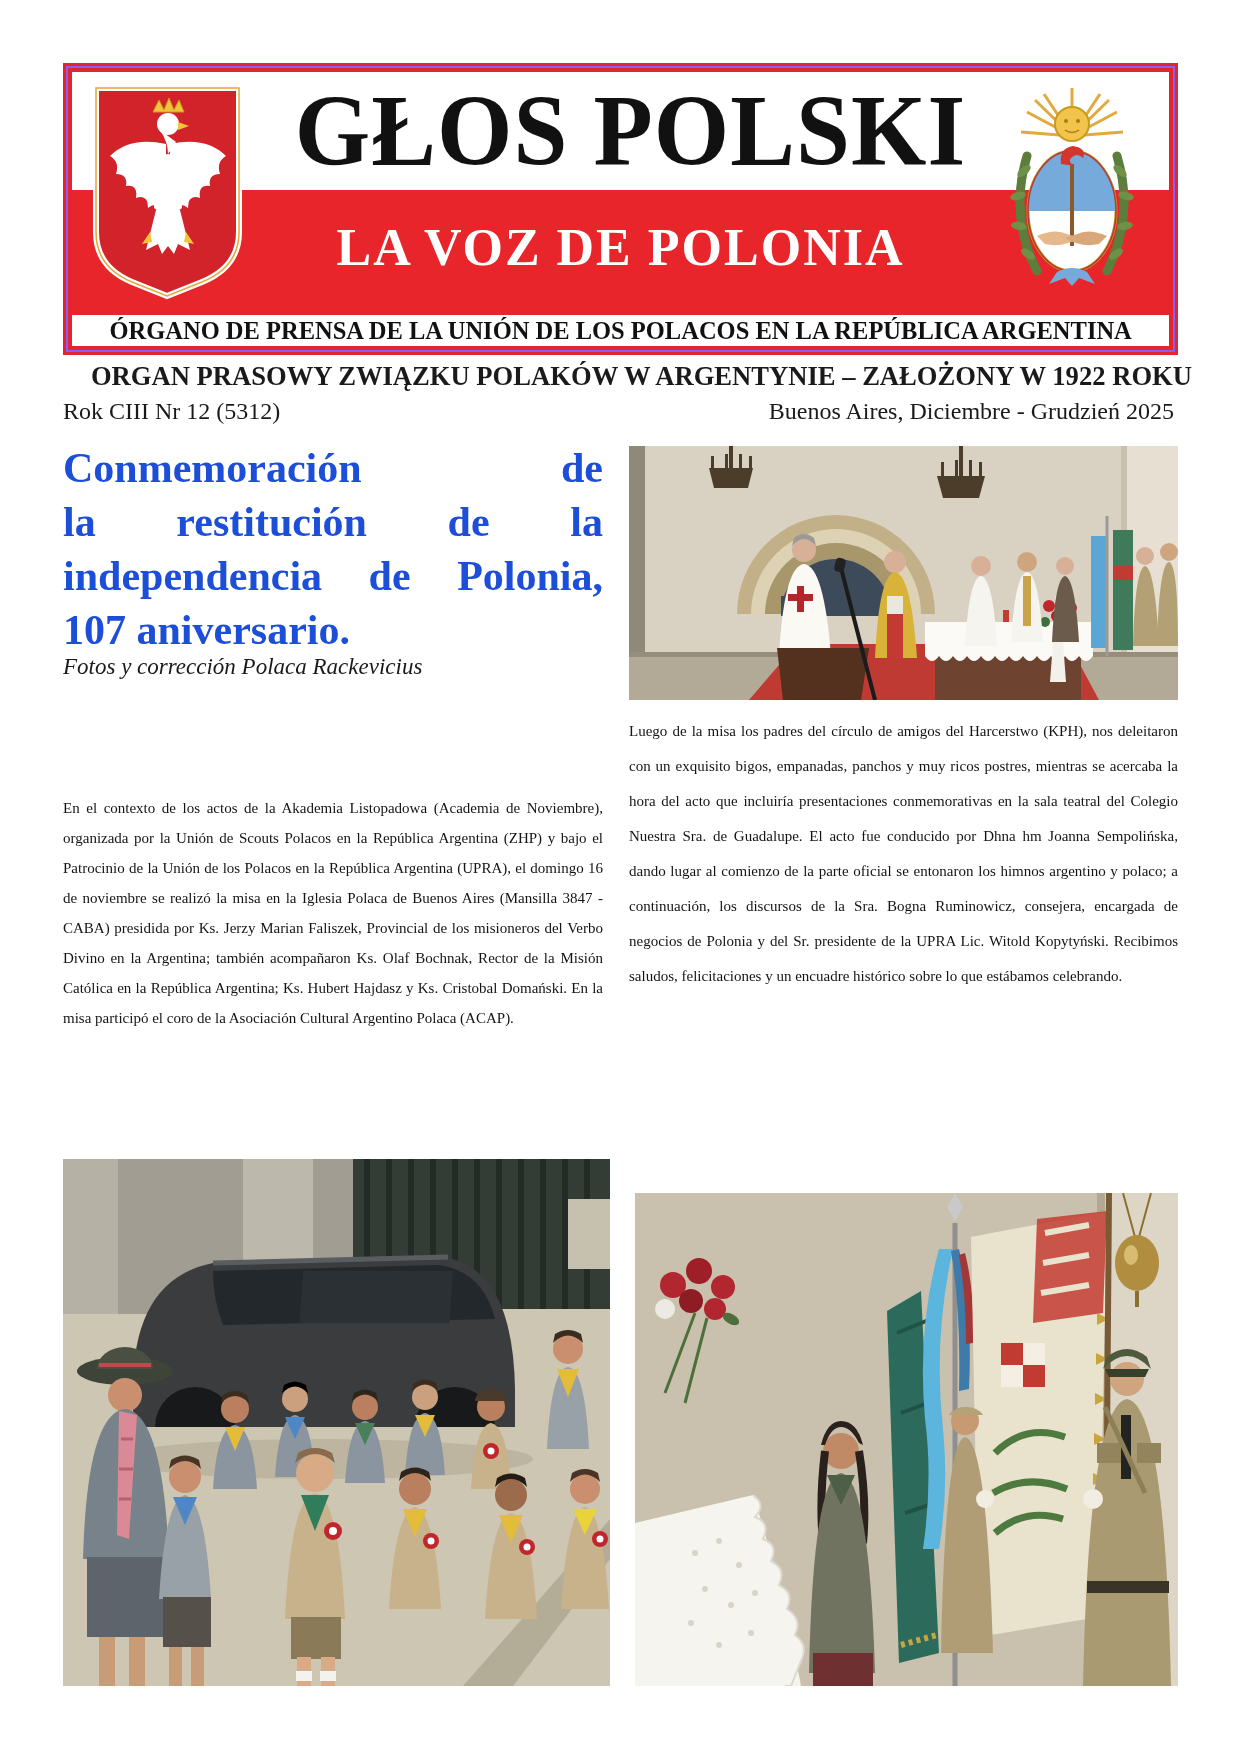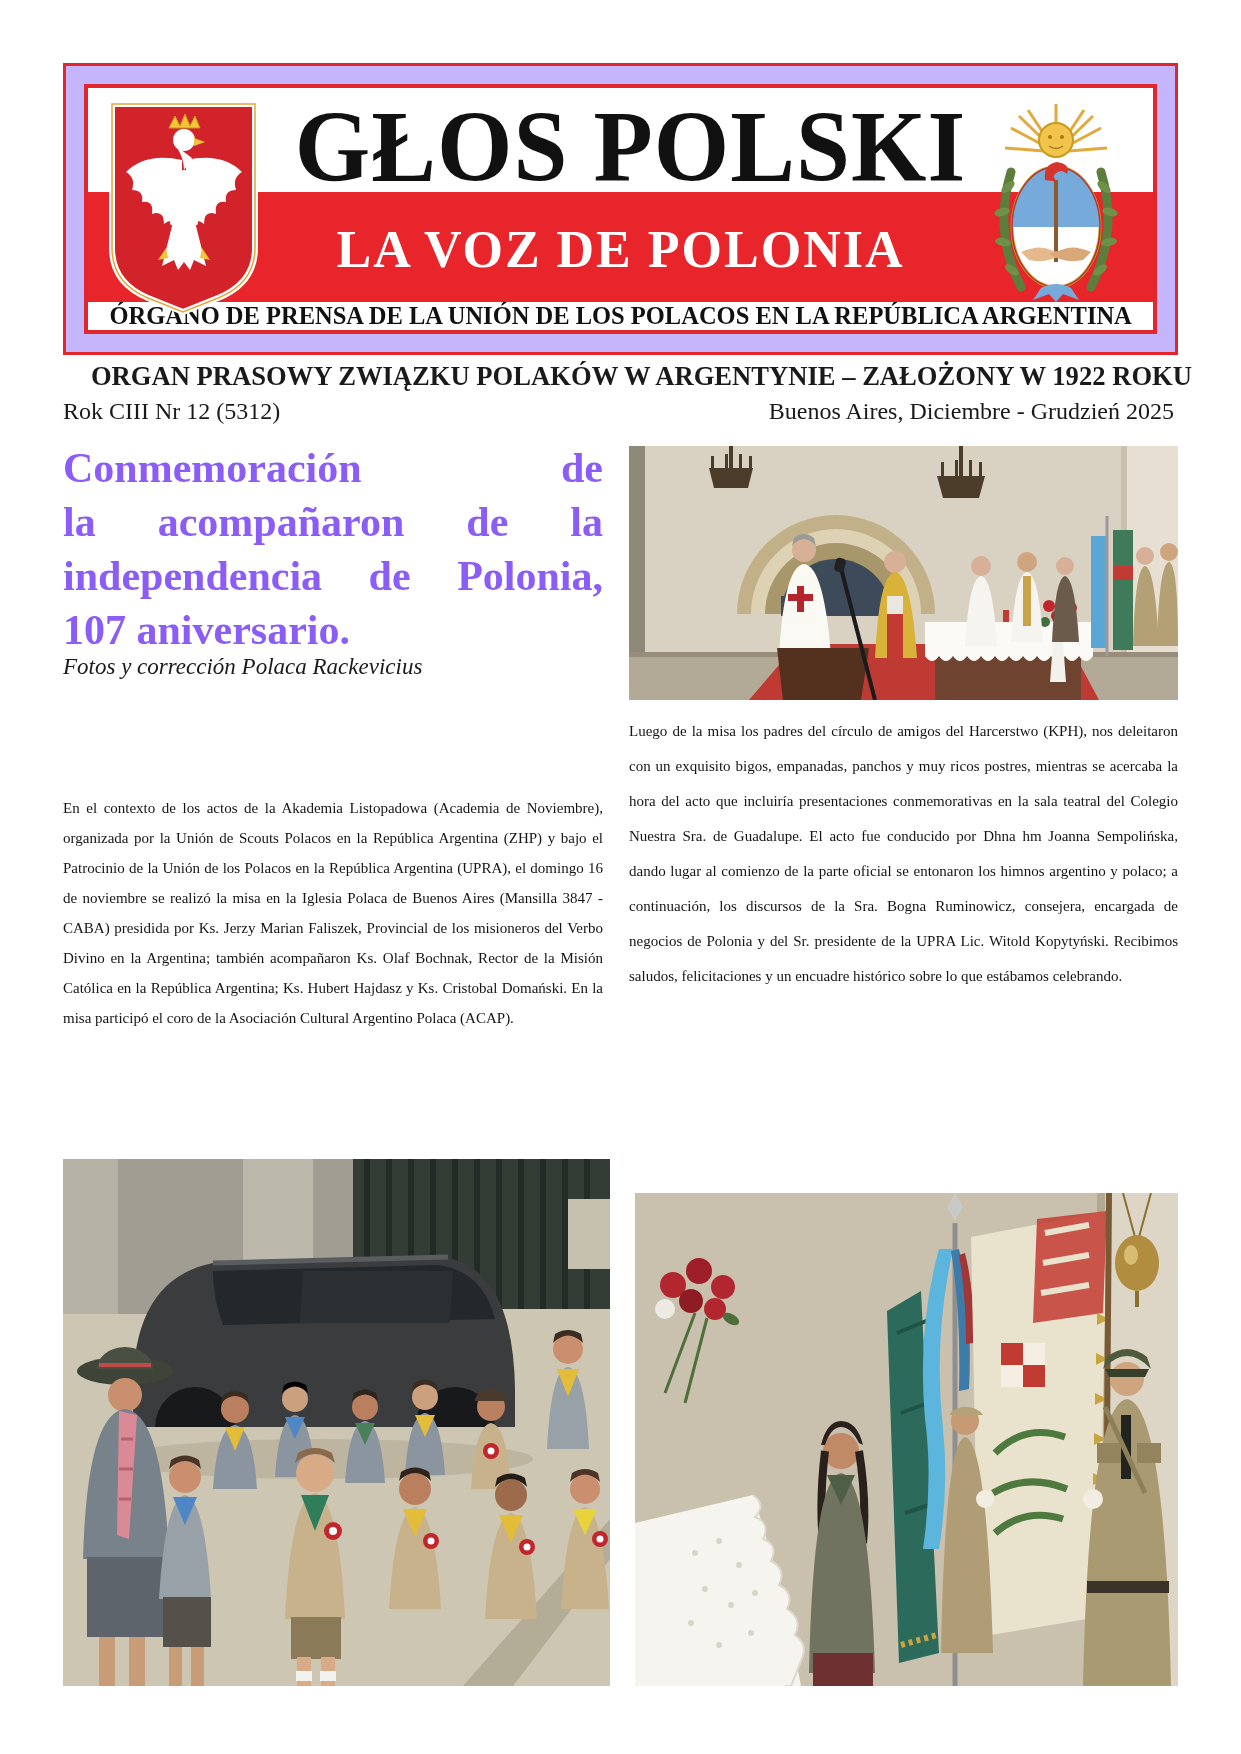--- a/index.html
+++ b/index.html
@@ -3,21 +3,21 @@
 <meta charset="utf-8">
 <style>
   html,body{margin:0;padding:0;background:#888;}
   .page{
     position:relative;width:1241px;height:1754px;background:#ffffff;
     font-family:"Liberation Serif", serif;color:#1a1a1a;margin:0 auto;overflow:hidden;
   }
   
   .masthead{
     position:absolute;left:63px;top:63px;width:1115px;height:292px;
-    border:3px solid #e3262b;background:#c4b5fd;box-sizing:border-box;padding:18px;
+    border:3px solid #e3262b;background:#8b5cf6;box-sizing:border-box;padding:2px;
   }
   .masthead-inner{
     position:relative;width:100%;height:100%;border:4px solid #e3262b;box-sizing:border-box;
     display:flex;flex-direction:column;background:#fff;
   }
   .band-white{position:relative;height:118px;background:#ffffff;}
   .band-red{position:relative;height:125px;background:#e8252b;}
   .band-strap{position:relative;flex:1;background:#ffffff;display:flex;align-items:center;justify-content:center;}
   .np-title{
     position:absolute;left:180px;right:160px;top:2px;height:114px;
@@ -35,21 +35,21 @@
   .emblem-right{position:absolute;right:22px;top:14px;width:150px;height:210px;z-index:5;}
   
   .organ-line{
     position:absolute;left:63px;top:360px;width:1115px;text-align:center;
     font-weight:bold;font-size:28px;transform:scaleX(0.95);white-space:nowrap;
   }
   .date-row{position:absolute;left:63px;top:398px;width:1115px;font-size:24px;}
   .issue-no{position:absolute;left:0;top:0;}
   .dateline{position:absolute;right:4px;top:0;}
   
-  .headline{position:absolute;left:63px;top:441px;width:540px;font-weight:bold;font-size:42px;line-height:54px;color:#8b5cf6;}
+  .headline{position:absolute;left:63px;top:441px;width:540px;font-weight:bold;font-size:42px;line-height:54px;color:#1d4ed8;}
   .headline-line{text-align:justify;text-align-last:justify;}
   .headline-line.last{text-align-last:left;}
   .byline{position:absolute;left:63px;top:652px;width:540px;font-style:italic;font-size:23px;line-height:29px;}
   .body-text{font-size:15px;text-align:justify;color:#141414;}
   .left-body{position:absolute;left:63px;top:757px;width:540px;line-height:30px;margin-top:36px;}
   .right-body{position:absolute;left:629px;top:714px;width:549px;line-height:35px;}
   .photo{position:absolute;display:block;}
   #photo-mass{left:629px;top:446px;}
   #photo-scouts{left:63px;top:1159px;}
   #photo-flags{left:635px;top:1193px;}
@@ -142,21 +142,21 @@
   </div>
 
   <div class="organ-line">ORGAN PRASOWY ZWIĄZKU POLAKÓW W ARGENTYNIE – ZAŁOŻONY W 1922 ROKU</div>
   <div class="date-row">
     <span class="issue-no">Rok CIII Nr 12 (5312)</span>
     <span class="dateline">Buenos Aires, Diciembre - Grudzień 2025</span>
   </div>
 
   <div class="headline">
     <div class="headline-line">Conmemoración de</div>
-    <div class="headline-line">la acompañaron de la</div>
+    <div class="headline-line">la restitución de la</div>
     <div class="headline-line">independencia de Polonia,</div>
     <div class="headline-line last">107 aniversario.</div>
   </div>
   <div class="byline">
     <div>Fotos y corrección Polaca Rackevicius</div>
   </div>
 
   <div class="body-text left-body">En el contexto de los actos de la Akademia Listopadowa (Academia de Noviembre), organizada por la Unión de Scouts Polacos en la República Argentina (ZHP) y bajo el Patrocinio de la Unión de los Polacos en la República Argentina (UPRA), el domingo 16 de noviembre se realizó la misa en la Iglesia Polaca de Buenos Aires (Mansilla 3847 - CABA) presidida por Ks. Jerzy Marian Faliszek, Provincial de los misioneros del Verbo Divino en la Argentina; también acompañaron Ks. Olaf Bochnak, Rector de la Misión Católica en la República Argentina; Ks. Hubert Hajdasz y Ks. Cristobal Domański. En la misa participó el coro de la Asociación Cultural Argentino Polaca (ACAP).</div>
   <div class="body-text right-body">Luego de la misa los padres del círculo de amigos del Harcerstwo (KPH), nos deleitaron con un exquisito bigos, empanadas, panchos y muy ricos postres, mientras se acercaba la hora del acto que incluiría presentaciones conmemorativas en la sala teatral del Colegio Nuestra Sra. de Guadalupe. El acto fue conducido por Dhna hm Joanna Sempolińska, dando lugar al comienzo de la parte oficial se entonaron los himnos argentino y polaco; a continuación, los discursos de la Sra. Bogna Ruminowicz, consejera, encargada de negocios de Polonia y del Sr. presidente de la UPRA Lic. Witold Kopytyński. Recibimos saludos, felicitaciones y un encuadre histórico sobre lo que estábamos celebrando.</div>
 

